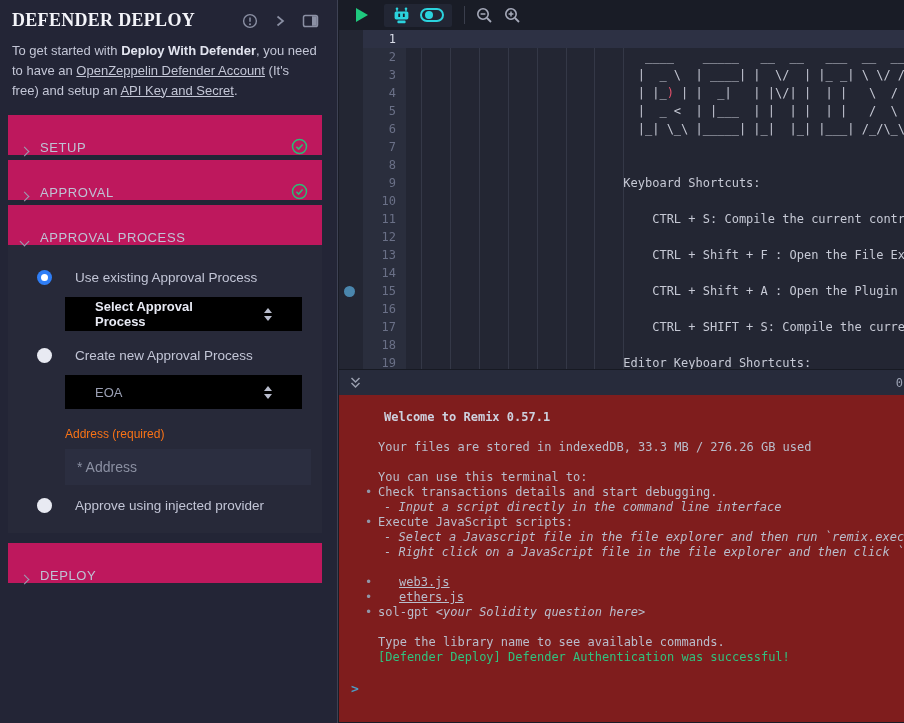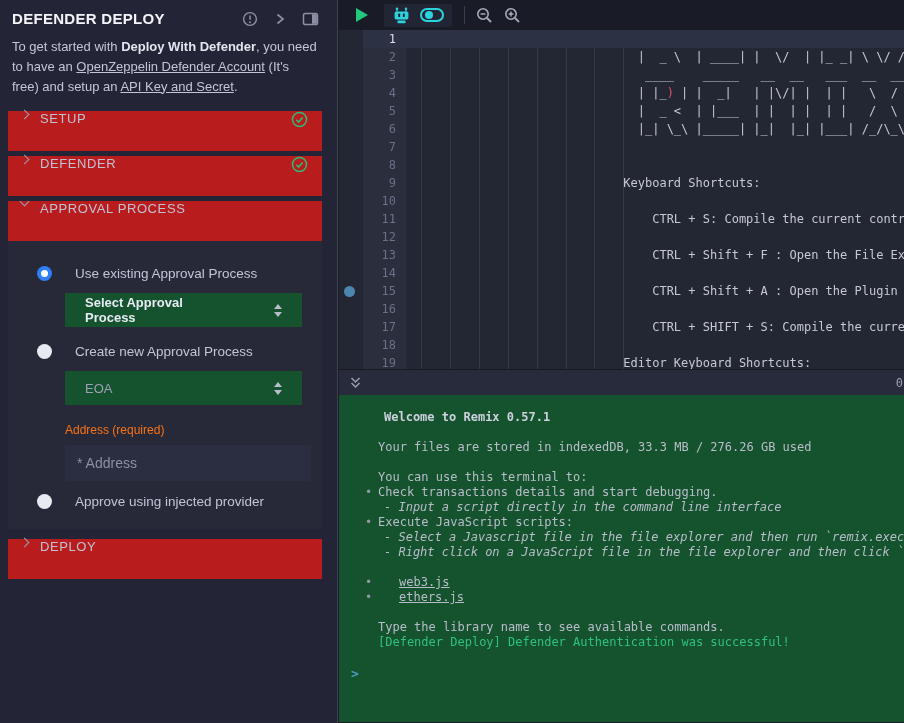--- a/index.html
+++ b/index.html
@@ -10,48 +10,48 @@
     font-family:"Liberation Sans", sans-serif;
   }
   #app { position:relative; width:904px; height:723px; }
 
   
   #left-panel {
     position:absolute; left:0; top:0; width:338px; height:723px;
     background:#232536; border-right:1px solid #3e4254;
   }
   .panel-header { display:flex; align-items:center; padding:10px 10px 4px 12px; }
-  .panel-title { flex:1; font-size:15px; font-weight:bold; color:#f3f4f9; letter-spacing:.3px; }
+  .panel-title { flex:1; font-size:18px; font-weight:bold; color:#f3f4f9; letter-spacing:.3px;font-family:Liberation Serif, serif; }
   .panel-icons { display:flex; align-items:center; gap:15px; padding-right:8px; }
   .panel-icons svg { display:block; cursor:pointer; }
   .intro { padding:6px 18px 0 12px; font-size:13px; line-height:1.52; color:#c3c6d6; }
   .intro b { color:#e2e4ef; }
   .lnk { text-decoration:underline; cursor:pointer; color:#c3c6d6; }
 
   .sections { margin-top:15px; padding:0 15px 0 8px; }
   .sec-head {
-    height:40px; background:#b91c1c; display:flex; align-items:flex-start;
+    height:40px; background:#be185d; display:flex; align-items:flex-end;
     padding:0 14px 0 13px; margin-bottom:5px; cursor:pointer;
   }
   .sec-label { flex:1; font-size:13px; color:#bfc2d4; letter-spacing:.6px; margin-left:12px; }
   .chev { width:7px; height:7px; border-right:1.6px solid #9ba0b4; border-bottom:1.6px solid #9ba0b4; flex:none; }
   .chev.right { transform:rotate(-45deg); }
   .chev.down  { transform:rotate(45deg); margin-top:-3px; }
   .sec-body { background:#272939; margin:-5px 0 5px 0; padding:8px 16px 20px 16px; }
 
   .radio-row { display:flex; align-items:center; margin-top:17px; cursor:pointer; }
   .radio { width:15px; height:15px; border-radius:50%; flex:none; margin-left:13px; position:relative; }
   .radio.on { background:#2f7ef6; }
   .radio.on::after { content:""; position:absolute; inset:4px; background:#ffffff; border-radius:50%; }
   .radio.off { background:#e8eaf2; }
   .radio-label { font-size:13.5px; color:#c2c5d6; margin-left:23px; }
 
   .select {
-    margin:12px 4px 0 41px; height:34px; background:#14532d;
-    display:flex; align-items:center; padding:0 20px; cursor:pointer;gap:42px;
+    margin:12px 4px 0 41px; height:34px; background:#000000;
+    display:flex; align-items:center; padding:0 30px; cursor:pointer;gap:42px;
   }
   .select .sel-text { flex:1; font-size:13px; }
   .select.primary .sel-text { color:#e8eaf4; font-weight:bold; }
   .select.muted .sel-text { color:#9ba0b4; }
   .updown { display:flex; flex-direction:column; gap:2.5px; }
   .tri-up { width:0; height:0; border-left:4px solid transparent; border-right:4px solid transparent; border-bottom:5px solid #b8bccc; }
   .tri-down { width:0; height:0; border-left:4px solid transparent; border-right:4px solid transparent; border-top:5px solid #b8bccc; }
 
   .field-label { margin:18px 0 0 41px; font-size:12px; color:#f97316; }
   .addr-input {
@@ -83,21 +83,21 @@
   #code { position:absolute; left:72px; top:0; right:0; }
   .cl { height:18px; line-height:18px; white-space:pre; tab-size:4; padding-left:10px;
         font-family:"DejaVu Sans Mono",monospace; font-size:12px; color:#c6c9d5; }
   .tok-red { color:#e0506a; }
   .guide { position:absolute; width:1px; top:18px; bottom:0; background:#343847; }
 
   #term-bar { height:26px; background:#272b3b; border-top:1px solid #171a23; display:flex; align-items:center; position:relative; }
   #term-bar svg { margin-left:10px; cursor:pointer; }
   .term-badge { position:absolute; right:1px; font-size:12px; color:#9ba1b3; font-family:"DejaVu Sans Mono",monospace; }
 
-  #terminal { height:327px; background:#14532d; overflow:hidden; padding-top:15px; }
+  #terminal { height:327px; background:#7f1d1d; overflow:hidden; padding-top:15px; }
   .tl { height:15px; line-height:15px; white-space:pre; position:relative;
         font-family:"DejaVu Sans Mono",monospace; font-size:12px; color:#b9bdcb; }
   .tl.text, .tl.bullet { padding-left:39px; }
   .tl.welcome { padding-left:45px; font-weight:bold; color:#cdd1de; }
   .tl.sub { padding-left:45px; }
   .tl.bullet::before { content:"\2022"; position:absolute; left:26px; color:#9096a8; }
   .tl .italic { font-style:italic; }
   .tl .link { text-decoration:underline; cursor:pointer;margin-left:21px; }
   .tl .green { color:#31c17e; }
   .prompt-row { margin-top:16px; padding-left:12px; font-family:"DejaVu Sans Mono",monospace;
@@ -137,21 +137,21 @@
         <span class="chev right"></span>
         <span class="sec-label">SETUP</span>
         <svg width="17" height="17" viewBox="0 0 17 17">
           <circle cx="8.5" cy="8.5" r="7" fill="none" stroke="#2dbb77" stroke-width="1.5"></circle>
           <path d="M5.4 8.8 L7.6 11 L11.6 6.4" fill="none" stroke="#2dbb77" stroke-width="1.6"></path>
         </svg>
       </div>
 
       <div class="sec-head">
         <span class="chev right"></span>
-        <span class="sec-label">DEFENDER</span>
+        <span class="sec-label">APPROVAL</span>
         <svg width="17" height="17" viewBox="0 0 17 17">
           <circle cx="8.5" cy="8.5" r="7" fill="none" stroke="#2dbb77" stroke-width="1.5"></circle>
           <path d="M5.4 8.8 L7.6 11 L11.6 6.4" fill="none" stroke="#2dbb77" stroke-width="1.6"></path>
         </svg>
       </div>
 
       <div class="sec-head">
         <span class="chev down"></span>
         <span class="sec-label">APPROVAL PROCESS</span>
       </div>
@@ -269,22 +269,22 @@
           <div class="ln">14</div>
           <div class="ln">15</div>
           <div class="ln">16</div>
           <div class="ln">17</div>
           <div class="ln">18</div>
           <div class="ln">19</div>
         </div>
       <div id="breakpoint"></div>
       <div id="code">
           <div class="cl"></div>
+          <div class="cl"><span>							   ____    _____   __  __   ___  __  __</span></div>
           <div class="cl"><span>							  |  _ \  | ____| |  \/  | |_ _| \ \/ /</span></div>
-          <div class="cl"><span>							   ____    _____   __  __   ___  __  __</span></div>
           <div class="cl"><span>							  | |_</span><span class="tok-red">)</span><span> | |  _|   | |\/| |  | |   \  / </span></div>
           <div class="cl"><span>							  |  _ &lt;  | |___  | |  | |  | |   /  \ </span></div>
           <div class="cl"><span>							  |_| \_\ |_____| |_|  |_| |___| /_/\_\</span></div>
           <div class="cl"></div>
           <div class="cl"></div>
           <div class="cl"><span>							Keyboard Shortcuts:</span></div>
           <div class="cl"></div>
           <div class="cl"><span>								CTRL + S: Compile the current contract</span></div>
           <div class="cl"></div>
           <div class="cl"><span>								CTRL + Shift + F : Open the File Explorer</span></div>
@@ -313,20 +313,21 @@
           <div class="tl blank"></div>
           <div class="tl text"><span>You can use this terminal to:</span></div>
           <div class="tl bullet"><span>Check transactions details and start debugging.</span></div>
           <div class="tl sub"><span class="italic">- Input a script directly in the command line interface</span></div>
           <div class="tl bullet"><span>Execute JavaScript scripts:</span></div>
           <div class="tl sub"><span class="italic">- Select a Javascript file in the file explorer and then run `remix.execute()` or `remix.exeCurrent()` in the command line interface</span></div>
           <div class="tl sub"><span class="italic">- Right click on a JavaScript file in the file explorer and then click `Run`</span></div>
           <div class="tl blank"></div>
           <div class="tl bullet"><span class="link">web3.js</span></div>
           <div class="tl bullet"><span class="link">ethers.js</span></div>
+          <div class="tl bullet"><span>sol-gpt </span><span class="italic">&lt;your Solidity question here&gt;</span></div>
           <div class="tl blank"></div>
           <div class="tl text"><span>Type the library name to see available commands.</span></div>
           <div class="tl text"><span class="green">[Defender Deploy] Defender Authentication was successful!</span></div>
         </div>
       <div class="prompt-row">&gt;</div>
     </div>
 
   </div>
 </div>
 

